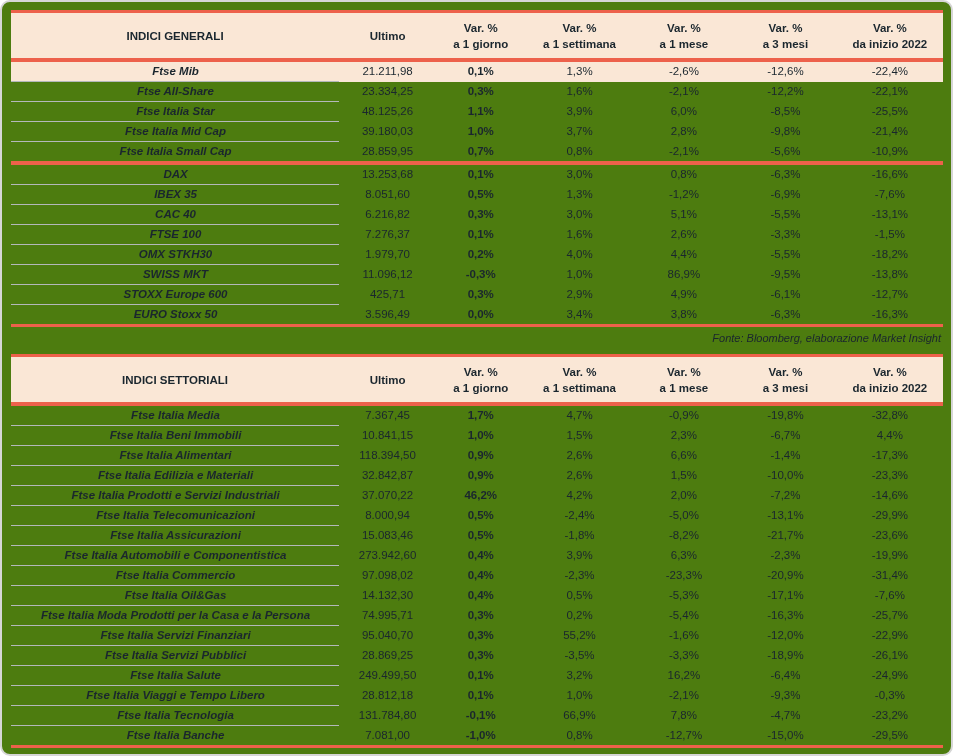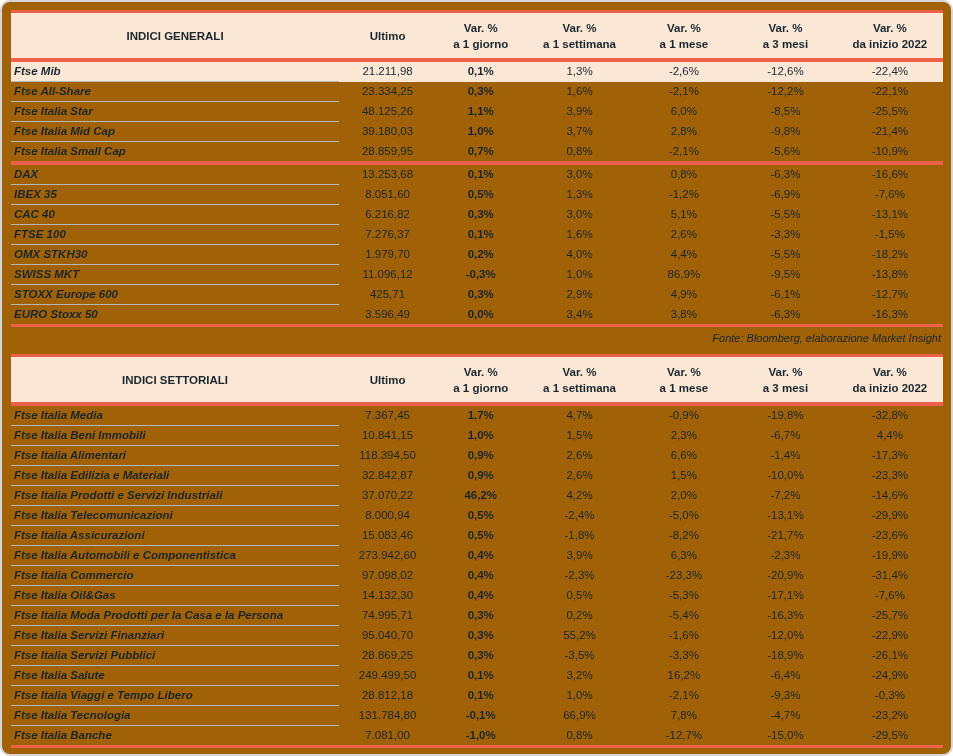--- a/index.html
+++ b/index.html
@@ -9,21 +9,21 @@
     background: #ffffff;
     font-family: "Liberation Sans", "DejaVu Sans", sans-serif;
     color: var(--text, #1a262e);
   }
   .frame {
     width: 953px; height: 756px;
     border: 2px solid #d6d6d6;
     border-radius: 10px;
     padding: 8px 8px 0 9px;
     overflow: hidden;
-    background: #a16207;
+    background: #4d7c0f;
   }
   table.idx {
     width: 100%;
     border-collapse: collapse;
     table-layout: fixed;
     border-top: 3px solid var(--accent-red, #ED614B);
     border-bottom: 3px solid var(--accent-red, #ED614B);
   }
   col.c-name   { width: 35.2%; }
   col.c-ultimo { width: 10.4%; }
@@ -52,21 +52,21 @@
   tbody.rows td {
     height: 19px;
     line-height: 19px;
     font-size: 11.5px;
     text-align: center;
     padding: 0 2px;
     white-space: nowrap;
     overflow: hidden;
   }
   tbody.rows td:first-child {
-    text-align: left;
+    text-align: center;
     font-weight: bold;
     font-style: italic;
     padding-left: 3px;
   }
   tbody.rows tr:not(:last-child) td:first-child {
     border-bottom: 1px solid var(--row-line, #b4b8ba);
   }
   tbody.rows td:nth-child(3) { font-weight: bold; }
   tbody.rows tr.hl td { background: var(--header-bg, #FAE7D6); }
   .fonte {

